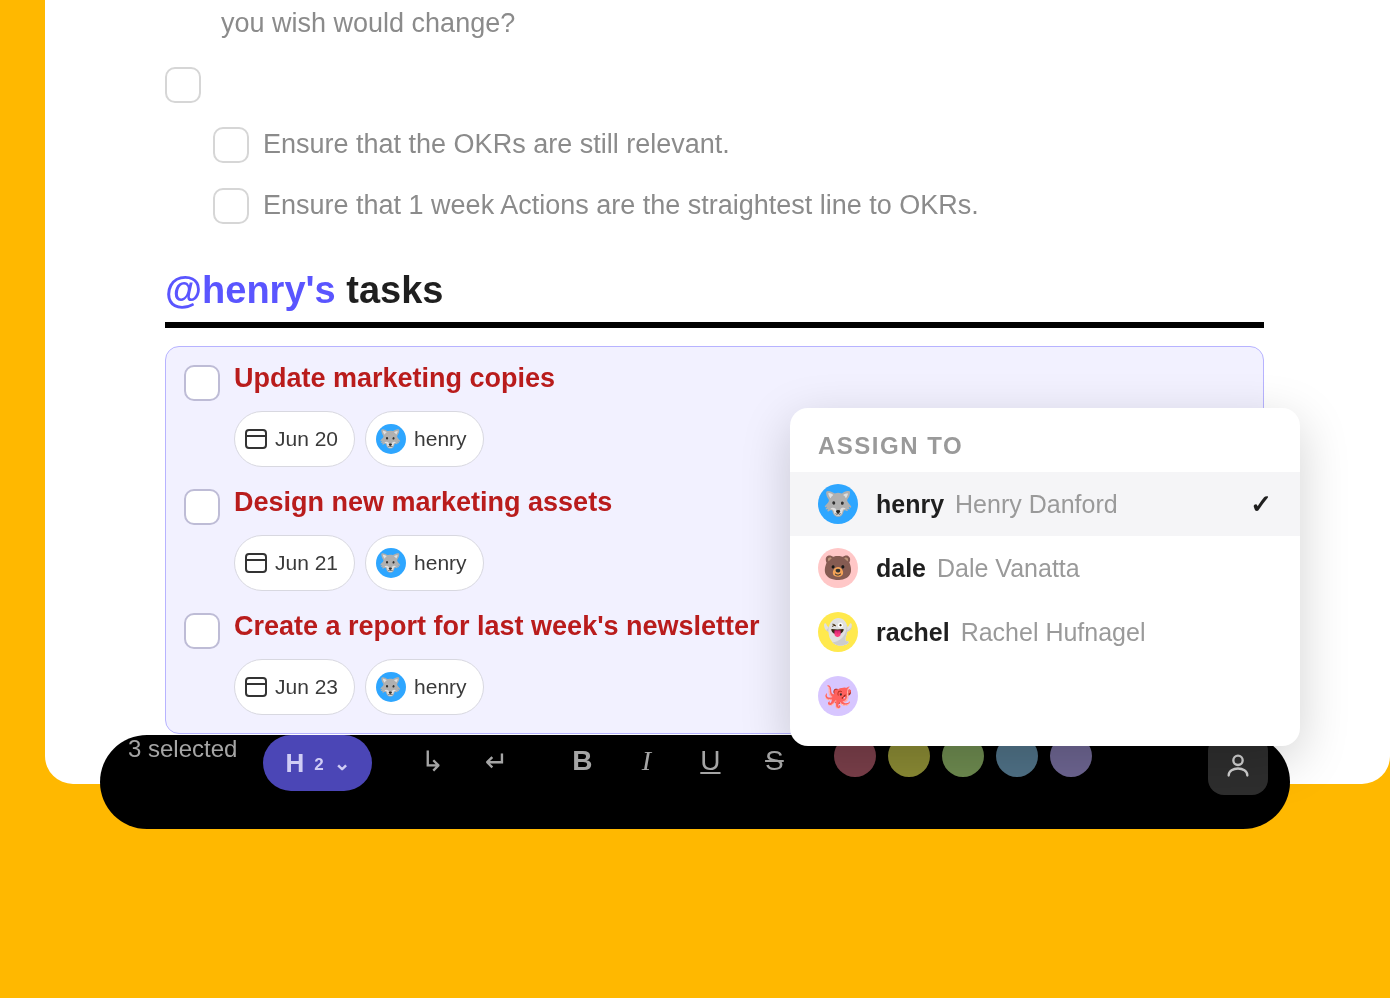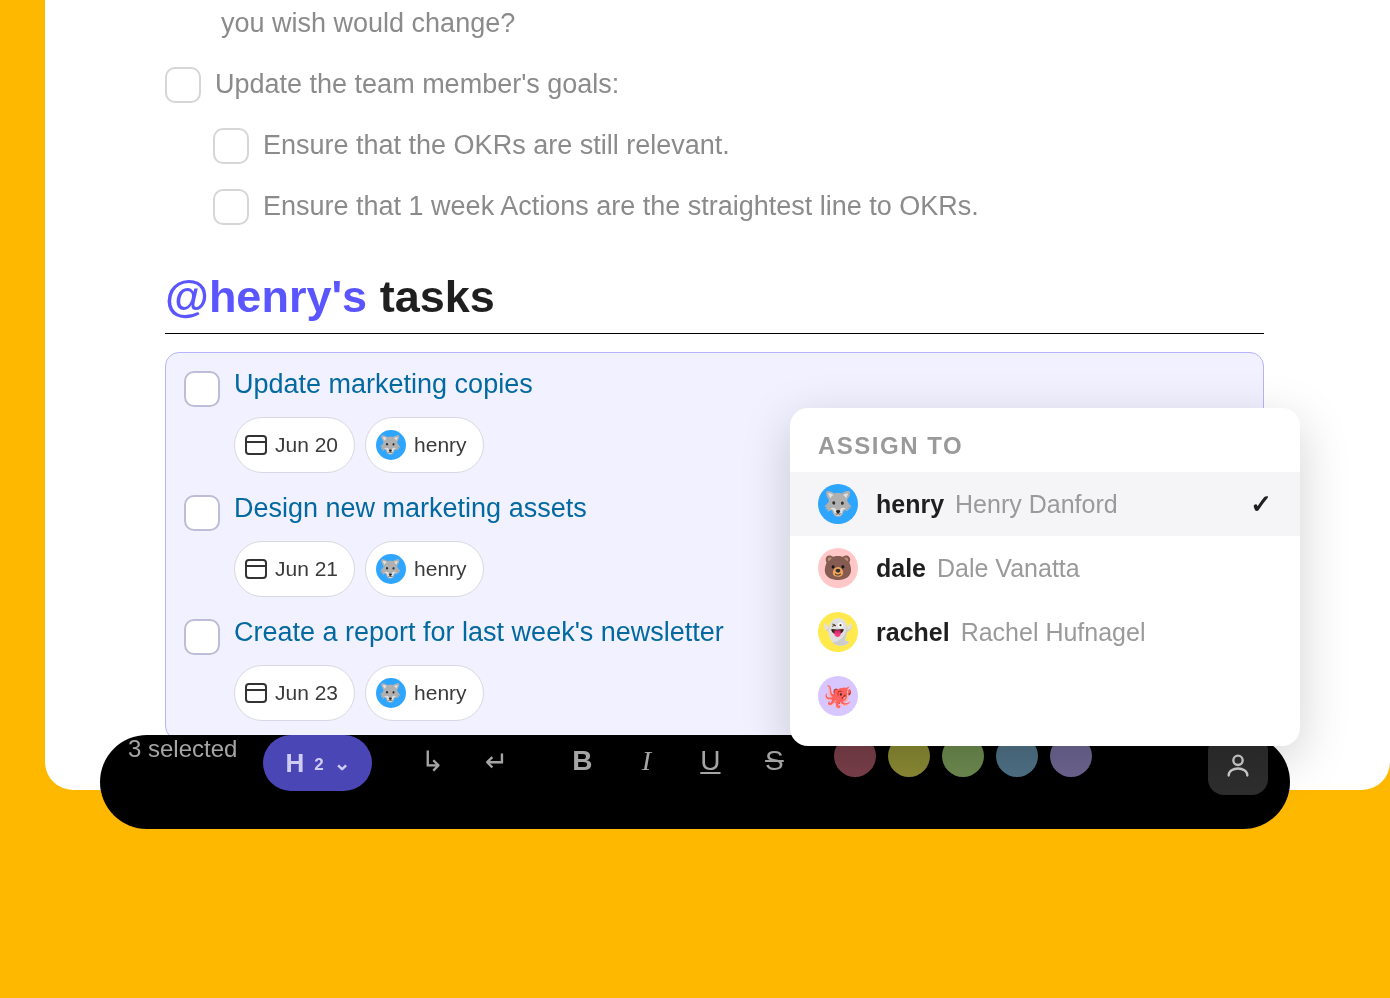--- a/index.html
+++ b/index.html
@@ -39,26 +39,26 @@
 .checkbox-btn {
   flex: 0 0 auto;
   width: 36px;
   height: 36px;
   border: 2px solid #d6d6d6;
   border-radius: 10px;
   background: #fff;
   margin-top: 2px;
 }
 .section-title {
-  font-size: 45px;
+  font-size: 38px;
   font-weight: 700;
   color: #1f1f1f;
   margin: 44px 0 6px 0;
   padding-bottom: 10px;
-  border-bottom: 1px solid #000000;
+  border-bottom: 6px solid #000000;
 }
 .section-title .mention { color: #5a55ff; }
 .task-block {
   margin-top: 18px;
   background: #f2f1ff;
   border: 1px solid #b7b3ff;
   border-radius: 14px;
   padding: 16px 18px 18px 18px;
 }
 .task-item { margin-bottom: 20px; }
@@ -72,22 +72,22 @@
   flex: 0 0 auto;
   width: 36px;
   height: 36px;
   border: 2px solid #bebcd6;
   border-radius: 10px;
   background: #fff;
   margin-top: 2px;
 }
 .task-title {
   font-size: 27px;
-  font-weight: 400;
-  color: #0369a1;
+  font-weight: 700;
+  color: #b91c1c;
 }
 .chip-row {
   display: flex;
   gap: 10px;
   margin-top: 10px;
   margin-left: 50px;
 }
 .chip {
   display: inline-flex;
   align-items: center;
@@ -221,21 +221,20 @@
 
 <div class="page-wrap">
   <div class="doc-body">
 
     <div class="line text-only noindent" style="padding-left:56px">
       <span>you wish would change?</span>
     </div>
 
     <div class="line">
       <button class="checkbox-btn"></button>
-      <span>Update the team member's goals:</span>
     </div>
 
     <div class="line indent-1">
       <button class="checkbox-btn"></button>
       <span>Ensure that the OKRs are still relevant.</span>
     </div>
 
     <div class="line indent-1">
       <button class="checkbox-btn"></button>
       <span>Ensure that 1 week Actions are the straightest line to OKRs.</span>

